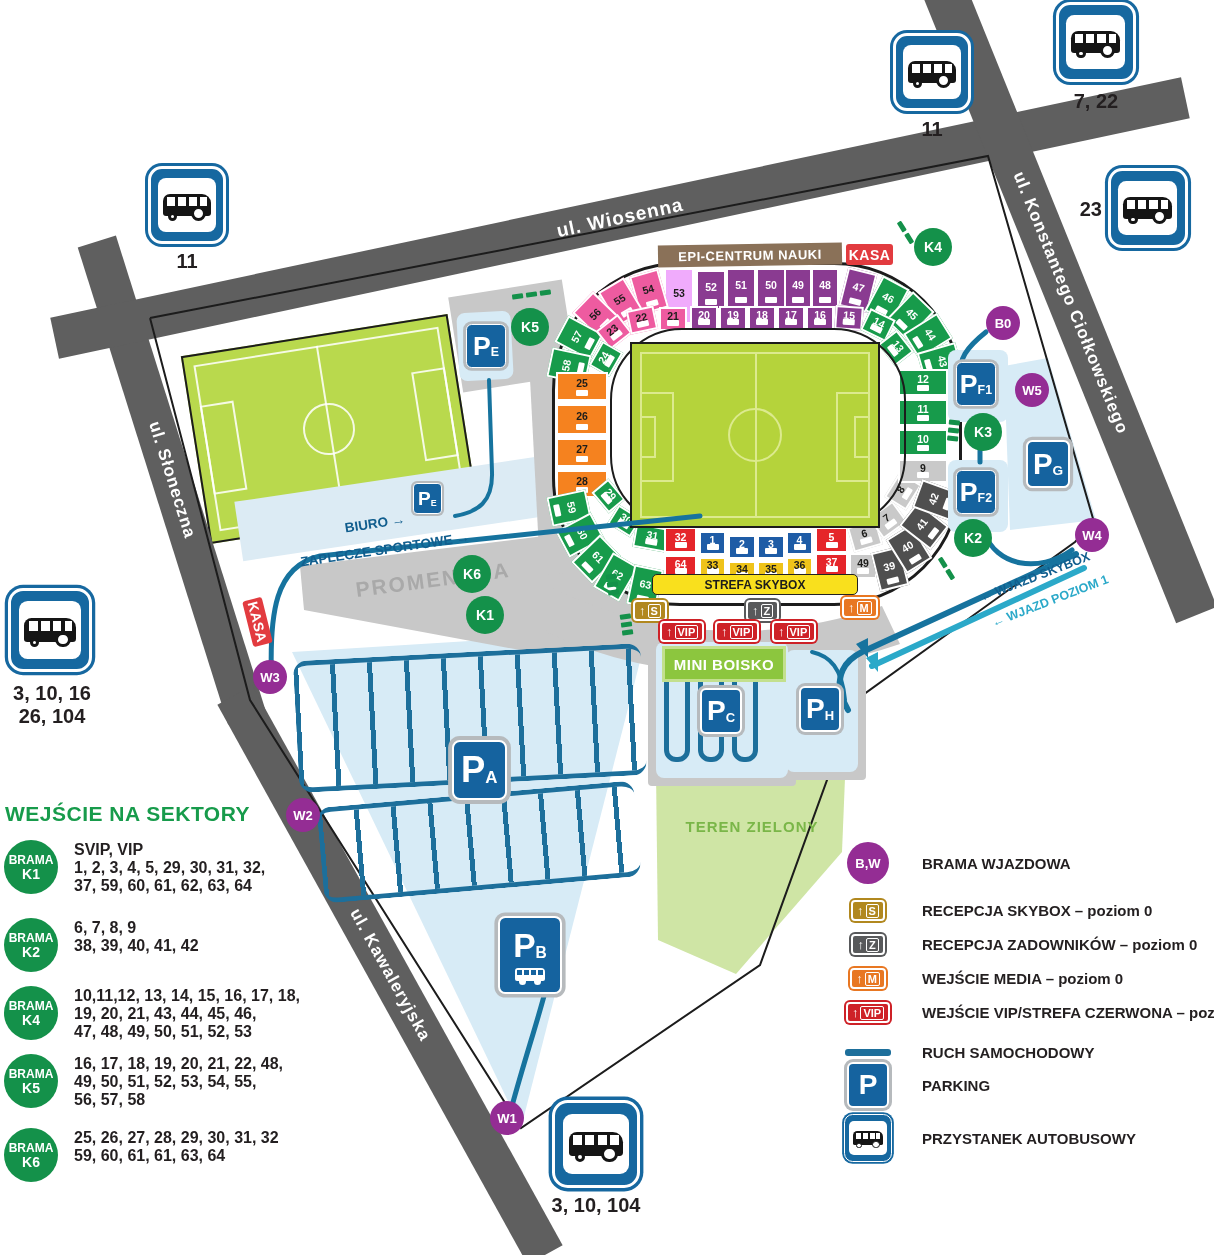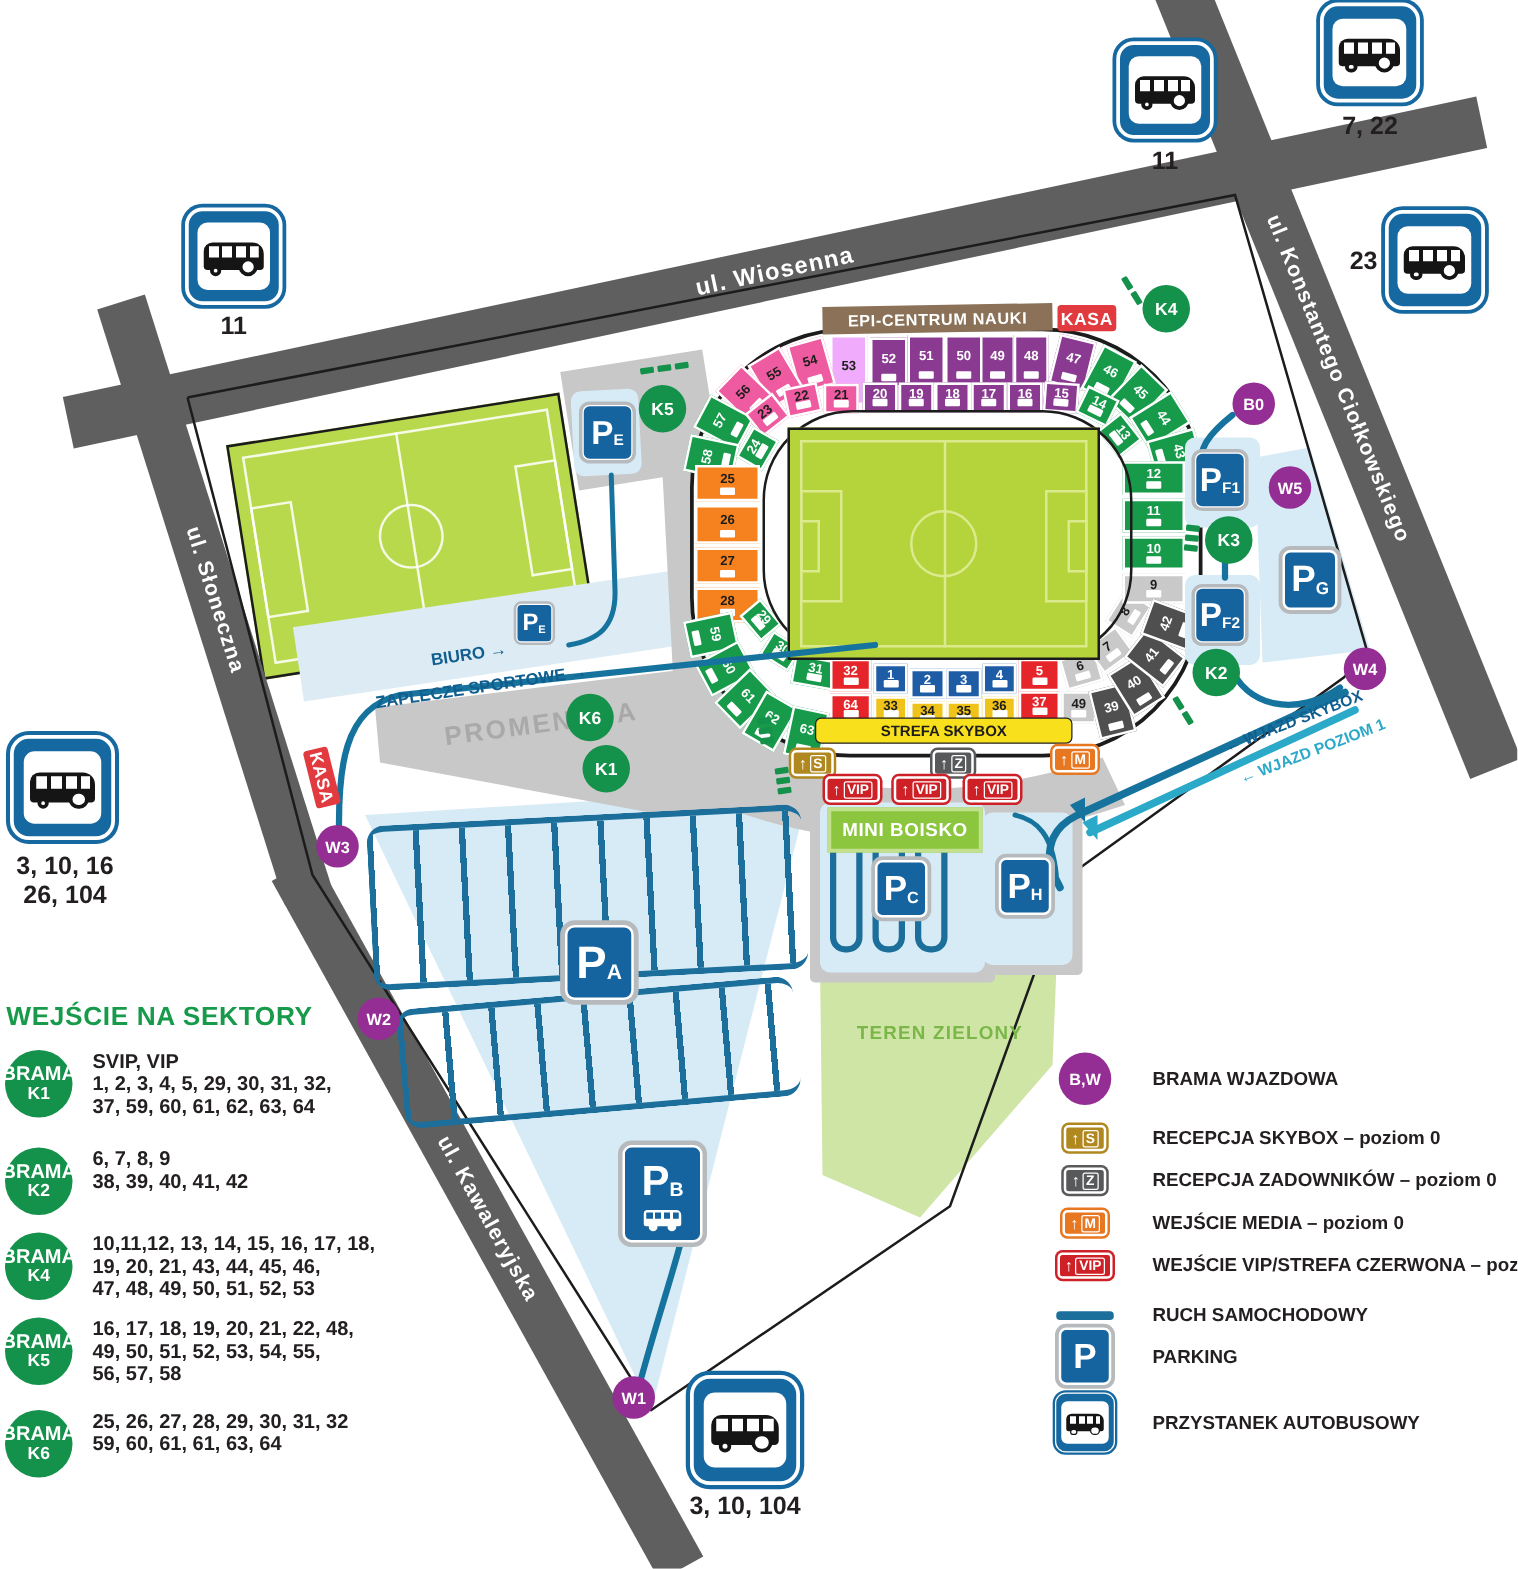--- a/index.html
+++ b/index.html
@@ -80,21 +80,21 @@
   .minibus{position:relative;width:30px;height:13px;background:#fff;border-radius:3px 4px 2px 2px;margin-top:5px;}
   .minibus::before{content:"";position:absolute;left:2px;right:2px;top:2px;height:5px;
         background:repeating-linear-gradient(90deg,#15639f 0 5px,#fff 5px 7px);}
   .minibus i,.minibus::after{content:"";position:absolute;bottom:-4px;width:7px;height:7px;background:#fff;border-radius:50%;}
   .minibus i{left:4px;} .minibus::after{right:4px;}
   
   #legend-left-title{position:absolute;left:5px;top:802px;font-size:21px;font-weight:bold;color:#179b4b;letter-spacing:.5px;z-index:9;}
   .ll-row{position:absolute;left:4px;display:flex;gap:16px;z-index:9;}
   .ll-circle{width:54px;height:54px;border-radius:50%;background:#14914a;color:#fff;font-weight:bold;
              display:flex;flex-direction:column;align-items:center;justify-content:center;line-height:14px;flex:0 0 54px;}
-  .ll-circle .a{font-size:16px;} .ll-circle .b{font-size:14px;}
+  .ll-circle .a{font-size:12px;} .ll-circle .b{font-size:14px;}
   .ll-text{font-size:16px;font-weight:bold;line-height:18px;white-space:nowrap;padding-top:1px;}
   .lr-row{position:absolute;left:838px;display:flex;align-items:center;gap:24px;z-index:9;}
   .lr-icon{width:60px;display:flex;justify-content:center;align-items:center;}
   .lr-label{font-size:15px;font-weight:bold;white-space:nowrap;}
   .pc.big{position:static;width:42px;height:42px;font-size:13px;}
   .leg-line{width:46px;height:7px;background:#1d6f9b;border-radius:3px;}
   .epi{position:absolute;left:658px;top:244px;width:184px;height:22px;background:#8a7158;color:#fff;font-weight:bold;
        font-size:13px;display:flex;align-items:center;justify-content:center;z-index:8;transform:rotate(-1deg);letter-spacing:.5px;}
   .mini-lbl{position:absolute;left:662px;top:646px;width:124px;height:36px;background:#8cc63e;border:3px solid #c3e08e;
        color:#fff;font-weight:bold;font-size:15px;display:flex;align-items:center;justify-content:center;z-index:8;letter-spacing:.5px;}

